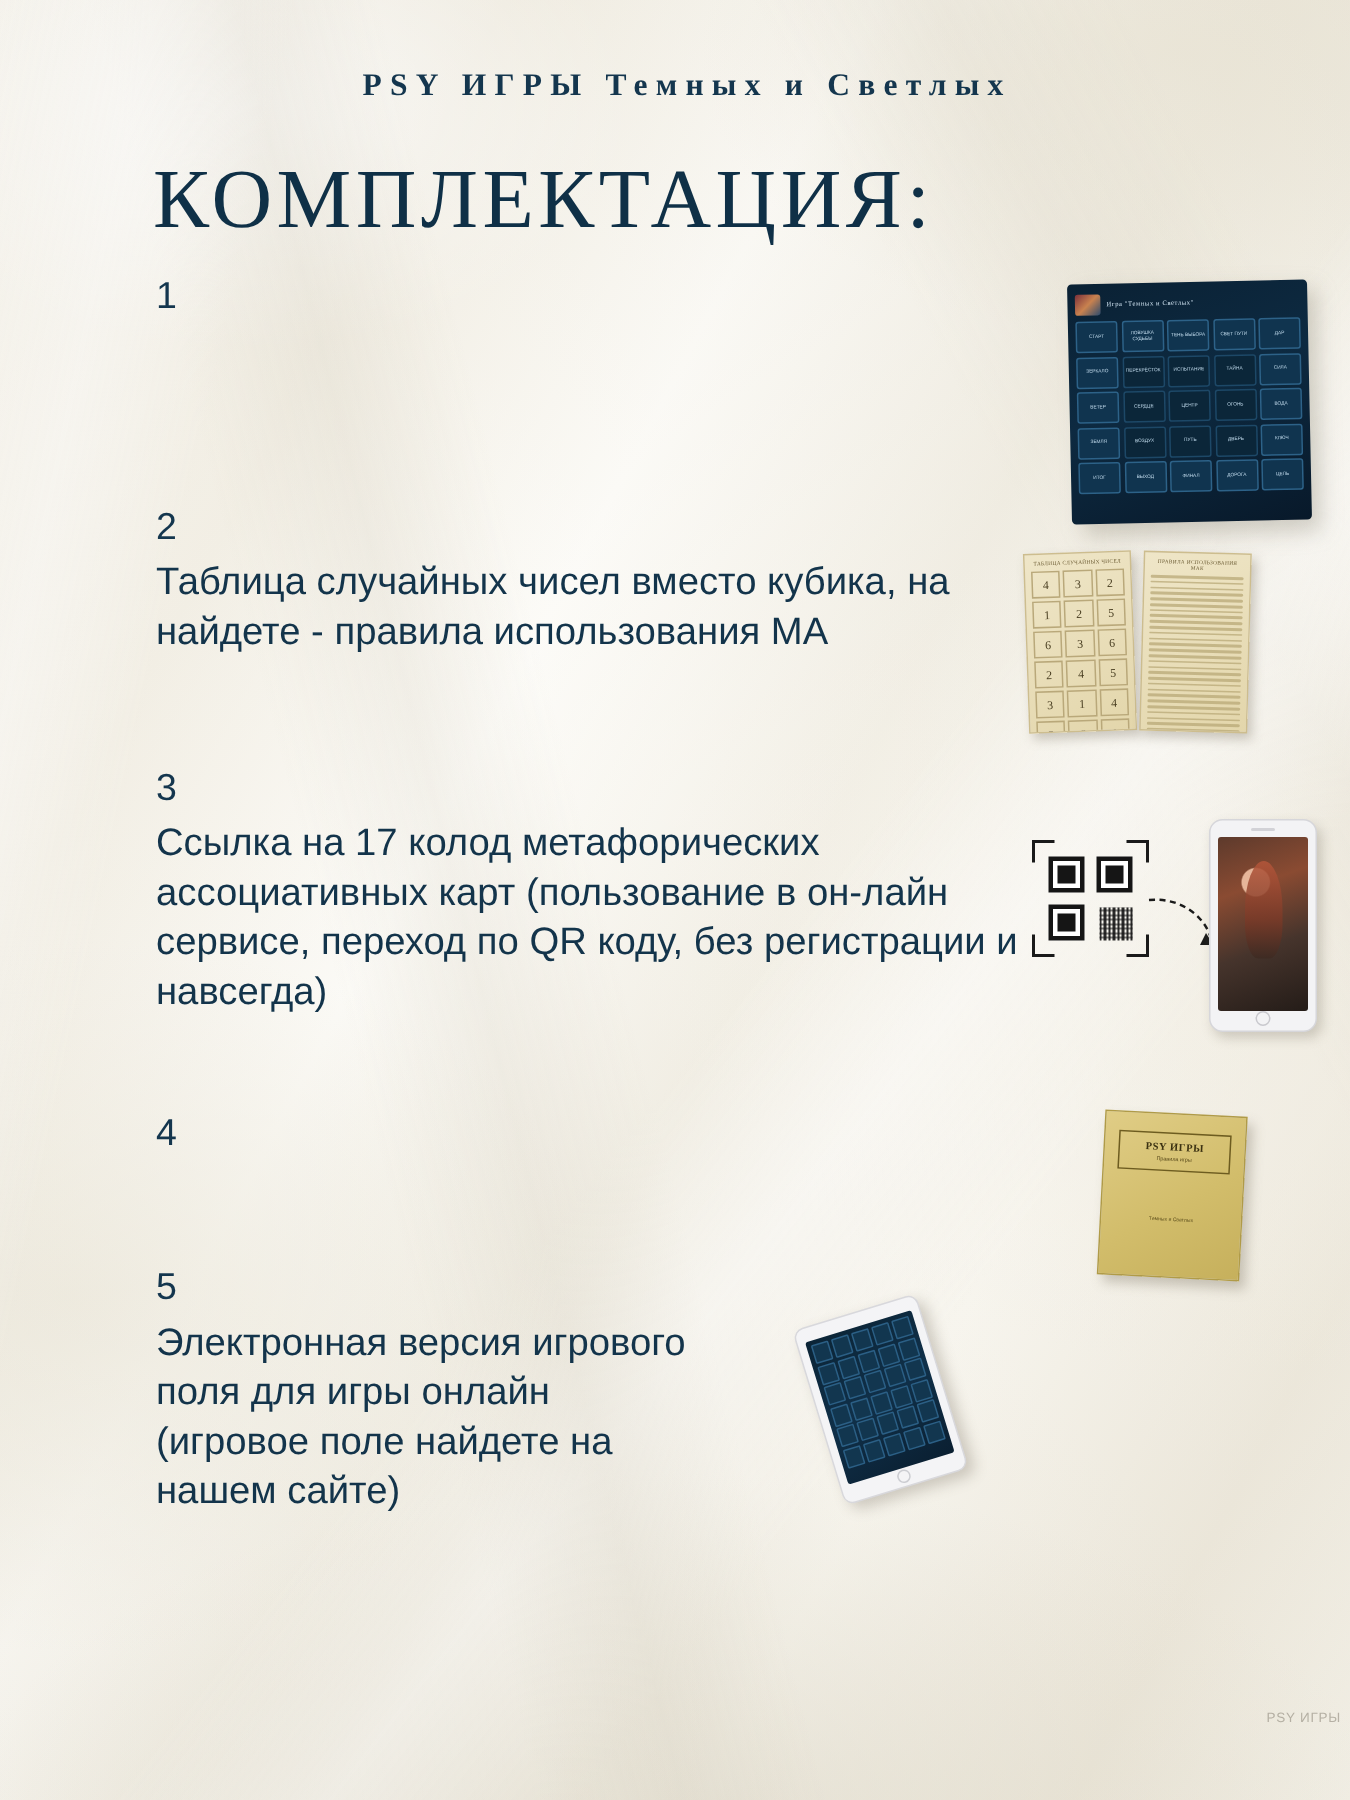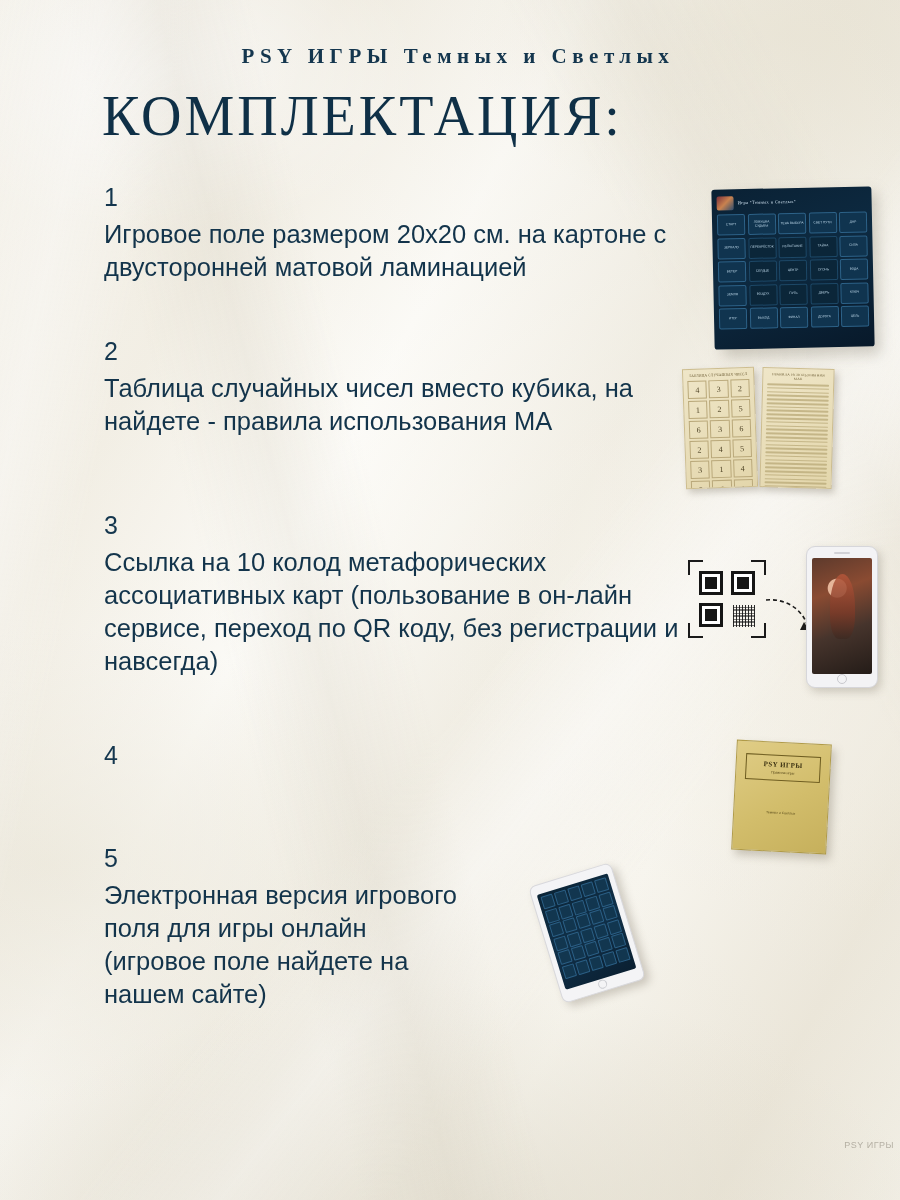--- a/index.html
+++ b/index.html
@@ -58,21 +58,21 @@
     text-align: center;
     font-family: "Liberation Serif", serif;
     font-size: 21px;
     letter-spacing: 5.5px;
     color: #14364e;
     font-weight: 700;
   }
 
   .title {
     position: absolute;
-    top: 84px;
+    top: 101px;
     left: 86px;
     font-family: "Liberation Serif", serif;
     font-size: 56px;
     letter-spacing: 3px;
     color: #0f3047;
     font-weight: 400;
   }
 
   .item {
     position: absolute;
@@ -318,31 +318,30 @@
 <div class="bg-folds"></div>
 <div class="bg-vignette"></div>
 
 <div class="page">
 
   <div class="eyebrow">PSY ИГРЫ Темных и Светлых</div>
   <div class="title">КОМПЛЕКТАЦИЯ:</div>
 
   <div class="item i1">
     <div class="num">1</div>
-    <div class="txt">Игровое поле размером 20х20 см. на картоне с двусторонней матовой ламинацией</div>
   </div>
 
   <div class="item i2">
     <div class="num">2</div>
     <div class="txt">Таблица случайных чисел вместо кубика, на найдете - правила использования МА</div>
   </div>
 
   <div class="item i3">
     <div class="num">3</div>
-    <div class="txt">Ссылка на 10 колод метафорических ассоциативных карт (пользование в он-лайн сервисе, переход по QR коду, без регистрации и навсегда)</div>
+    <div class="txt">Ссылка на 17 колод метафорических ассоциативных карт (пользование в он-лайн сервисе, переход по QR коду, без регистрации и навсегда)</div>
   </div>
 
   <div class="item i4">
     <div class="num">4</div>
   </div>
 
   <div class="item i5">
     <div class="num">5</div>
     <div class="txt">Электронная версия игрового
 поля для игры онлайн

